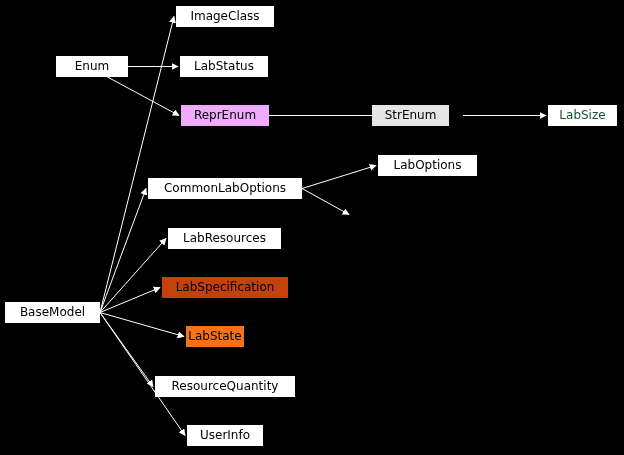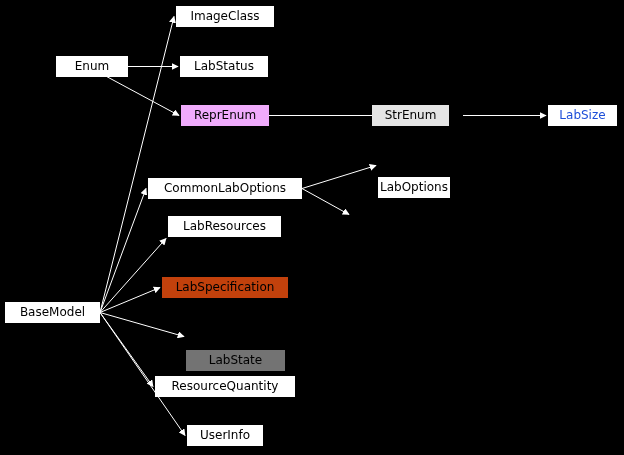--- a/index.html
+++ b/index.html
@@ -57,23 +57,23 @@
       <line x1="100" y1="312.5" x2="184" y2="336.5" stroke="#ffffff" stroke-width="1" marker-end="url(#arrow)"></line>
       <line x1="100" y1="312.5" x2="153" y2="386.5" stroke="#ffffff" stroke-width="1" marker-end="url(#arrow)"></line>
       <line x1="100" y1="312.5" x2="185" y2="435.5" stroke="#ffffff" stroke-width="1" marker-end="url(#arrow)"></line>
     </svg>
 
   <div class="node" style="left: 176px; top: 6px; width: 98px; background: rgb(255, 255, 255); color: rgb(0, 0, 0);">ImageClass</div>
   <div class="node" style="left: 16px; top: 56px; width: 72px; background: rgb(255, 255, 255); color: rgb(0, 0, 0); margin-left: 40px;">Enum</div>
   <div class="node" style="left: 180px; top: 56px; width: 88px; background: rgb(255, 255, 255); color: rgb(0, 0, 0);">LabStatus</div>
   <div class="node" style="left: 181px; top: 105px; width: 88px; background: #f0abfc; color: rgb(0, 0, 0);">ReprEnum</div>
   <div class="node" style="left: 372px; top: 105px; width: 77px; background: #e5e5e5; color: rgb(0, 0, 0);">StrEnum</div>
-  <div class="node" style="left: 548px; top: 105px; width: 69px; background: rgb(255, 255, 255); color: #1d4ed8;">LabSize</div>
-  <div class="node" style="left: 378px; top: 155px; width: 72px; background: rgb(255, 255, 255); color: rgb(0, 0, 0); margin-top: 22px;">LabOptions</div>
+  <div class="node" style="left: 548px; top: 105px; width: 69px; background: rgb(255, 255, 255); color: #14532d;">LabSize</div>
+  <div class="node" style="left: 378px; top: 155px; width: 99px; background: rgb(255, 255, 255); color: rgb(0, 0, 0);">LabOptions</div>
   <div class="node" style="left: 148px; top: 178px; width: 154px; background: rgb(255, 255, 255); color: rgb(0, 0, 0);">CommonLabOptions</div>
-  <div class="node" style="left: 168px; top: 216px; width: 113px; background: rgb(255, 255, 255); color: rgb(0, 0, 0);">LabResources</div>
+  <div class="node" style="left: 168px; top: 228px; width: 113px; background: rgb(255, 255, 255); color: rgb(0, 0, 0);">LabResources</div>
   <div class="node" style="left: 162px; top: 277px; width: 126px; background: #c2410c; color: rgb(0, 0, 0);">LabSpecification</div>
   <div class="node" style="left: 5px; top: 302px; width: 95px; background: rgb(255, 255, 255); color: rgb(0, 0, 0);">BaseModel</div>
-  <div class="node" style="left: 186px; top: 326px; width: 99px; background: #737373; color: rgb(0, 0, 0); margin-top: 24px;">LabState</div>
+  <div class="node" style="left: 186px; top: 326px; width: 58px; background: #f97316; color: rgb(0, 0, 0);">LabState</div>
   <div class="node" style="left: 155px; top: 376px; width: 140px; background: rgb(255, 255, 255); color: rgb(0, 0, 0);">ResourceQuantity</div>
   <div class="node" style="left: 187px; top: 425px; width: 76px; background: rgb(255, 255, 255); color: rgb(0, 0, 0);">UserInfo</div>
 
 </div>
 
 </body></html>

